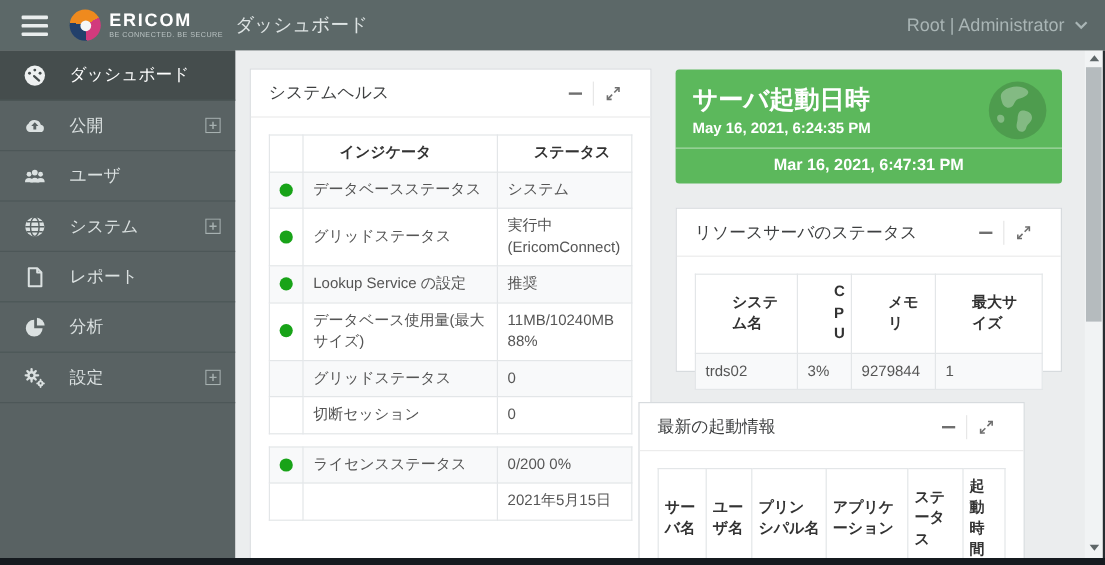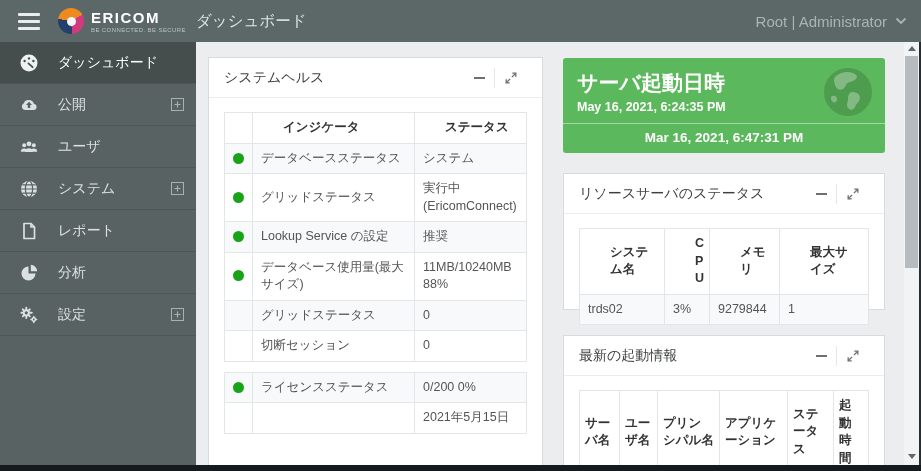--- a/index.html
+++ b/index.html
@@ -59,21 +59,21 @@
 
   #panel-start { left:563px; top:58px; width:322px; height:95px; background:#5cb85c; border:none;
                  border-radius:3px; color:#fff; display:flex; flex-direction:column; }
   .gp-title { font-size:21px; font-weight:bold; padding:11px 14px 1px; }
   .gp-sub { font-size:12.5px; font-weight:bold; padding:2px 14px 8px; }
   .gp-foot { margin-top:auto; border-top:1px solid rgba(255,255,255,.45); text-align:center;
              font-size:13.5px; font-weight:bold; padding:6px 0 8px; }
   .gp-globe { position:absolute; right:11px; top:8px; }
 
   #panel-resource { left:563px; top:173px; width:322px; height:137px; }
-  #panel-launch { left:563px; top:335px; width:322px; height:135px; }
+  #panel-launch { left:532px; top:335px; width:322px; height:135px; }
   #panel-launch .tbl th, #panel-launch .tbl td { word-break:break-all; padding:6px 5px; }
 
   
   .scrollbar { position:absolute; left:904px; top:42px; width:15px; height:423px; background:#f1f3f4; z-index:20; }
   .sb-btn { position:absolute; left:0; width:15px; height:13px; display:flex; align-items:center;
             justify-content:center; cursor:pointer; }
   .sb-up { top:0; } .sb-down { bottom:2px; }
   .tri-up { width:0; height:0; border-left:4px solid transparent; border-right:4px solid transparent;
             border-bottom:5px solid #5e6668; }
   .tri-down { width:0; height:0; border-left:4px solid transparent; border-right:4px solid transparent;

